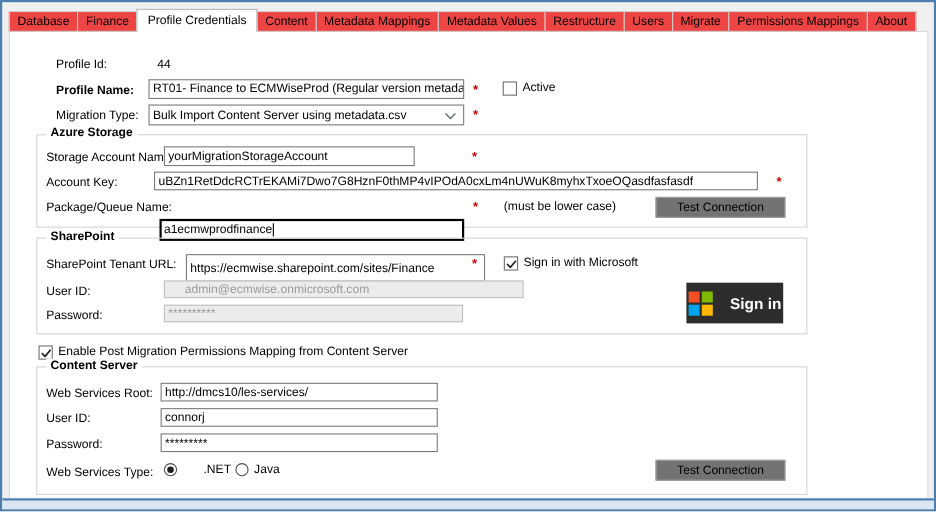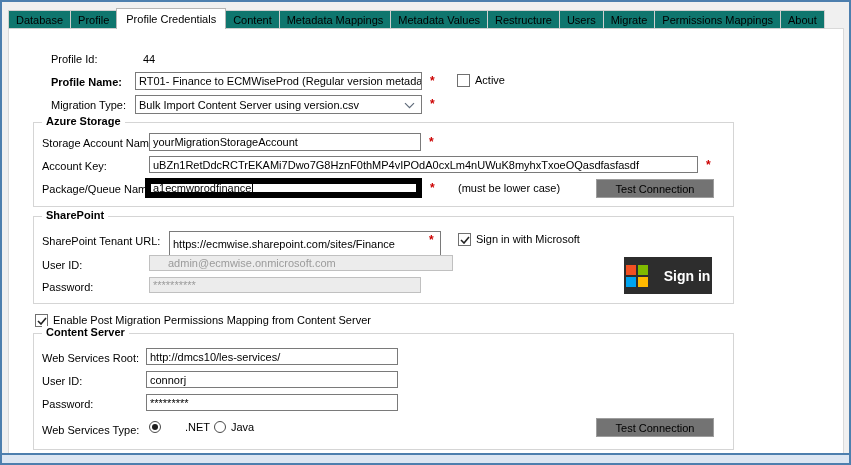--- a/index.html
+++ b/index.html
@@ -8,21 +8,21 @@
 
   .window{
     position:relative; width:851px; height:465px;
     border:2px solid #4d7fae; background:#f0f0f0; overflow:hidden;
   }
 
   
   .tabstrip{ position:absolute; left:6px; top:6px; height:21px; display:flex; align-items:flex-end; z-index:3; }
   .tab{
     height:19px; padding:0 7px; display:flex; align-items:center;
-    background:#0f766e; border:1px solid #cfcfcf; margin-left:-1px;
+    background:#ef4444; border:1px solid #cfcfcf; margin-left:-1px;
     white-space:nowrap; color:#000; cursor:default;
   }
   .tab:first-child{ margin-left:0; }
   .tab.active{
     height:21px; background:#ffffff; border-color:#b5b5b5; border-bottom:none;
     position:relative; z-index:4; padding:0 9px;
   }
 
   
   .page{
@@ -39,21 +39,21 @@
   .b{ font-weight:bold; }
   .req{ color:#cc0000; font-weight:bold; font-size:12px; }
 
   
   .textbox{
     position:absolute; background:#fff; border:1px solid #7a7a7a;
     padding:0 3px; display:flex; align-items:center; overflow:hidden;
     white-space:nowrap; font-size:11px;
   }
   .textbox.disabled{ background:#ececec; border-color:#c0c0c0; color:#9b9b9b; }
-  .textbox.focused{ border:6px solid #000000; padding:3px 2px; }
+  .textbox.focused{ border:2px solid #000000; padding:3px 2px;margin-top:21px; }
   .caret{ display:inline-block; width:1px; height:12px; background:#000; margin-left:1px; }
 
   .combo{
     position:absolute; background:#fff; border:1px solid #7a7a7a;
     display:flex; align-items:center; padding:0 3px; white-space:nowrap;
   }
   .combo .chev{ position:absolute; right:6px; top:50%; transform:translateY(-40%); }
 
   .btn{
     position:absolute; background:#737373; border:1px solid #9d9d9d;
@@ -94,21 +94,21 @@
   .ms-logo span{ display:block; }
   .signin-text{ font-size:14px; font-weight:bold; }
 </style>
 </head>
 <body>
 
 <div class="window">
 
   <div class="tabstrip">
     <div class="tab">Database</div>
-    <div class="tab">Profile</div>
+    <div class="tab">Finance</div>
     <div class="tab active">Profile Credentials</div>
     <div class="tab">Content</div>
     <div class="tab">Metadata Mappings</div>
     <div class="tab">Metadata Values</div>
     <div class="tab">Restructure</div>
     <div class="tab">Users</div>
     <div class="tab">Migrate</div>
     <div class="tab">Permissions Mappings</div>
     <div class="tab">About</div>
   </div>
@@ -128,38 +128,38 @@
       <span class="box">
         <svg class="check" width="10" height="8" viewBox="0 0 10 8">
             <polyline points="1,4 4,7 9,1" fill="none" stroke="#222" stroke-width="1.6"></polyline>
           </svg>
       </span>
       <span class="cb-label">Active</span>
     </div>
 
     <div class="lbl" style="left:42px; top:70px;">Migration Type:</div>
     <div class="combo" style="left:126px; top:66px; width:287px; height:19px;">
-      <span>Bulk Import Content Server using version.csv</span>
+      <span>Bulk Import Content Server using metadata.csv</span>
       <svg class="chev" width="11" height="7" viewBox="0 0 11 7">
           <polyline points="1,1 5.5,5.5 10,1" fill="none" stroke="#5f6b7a" stroke-width="1.2"></polyline>
         </svg>
     </div>
     <div class="lbl req" style="left:421px; top:68px;">*</div>
 
     <div class="group" style="left:24px; top:93px; width:701px; height:85px;">
       <span class="group-title">Azure Storage</span>
 
       <div class="lbl" style="left:8px; top:14px;">Storage Account Name:</div>
-      <div class="textbox" style="left:115px; top:10px; width:272px; height:18px;">
+      <div class="textbox" style="left:115px; top:10px; width:228px; height:18px;">
         <span>yourMigrationStorageAccount</span>
       </div>
       <div class="lbl req" style="left:395px; top:12px;">*</div>
 
       <div class="lbl" style="left:8px; top:37px;">Account Key:</div>
-      <div class="textbox" style="left:115px; top:33px; width:549px; height:17px;">
+      <div class="textbox" style="left:106px; top:33px; width:549px; height:17px;">
         <span>uBZn1RetDdcRCTrEKAMi7Dwo7G8HznF0thMP4vIPOdA0cxLm4nUWuK8myhxTxoeOQasdfasfasdf</span>
       </div>
       <div class="lbl req" style="left:672px; top:35px;">*</div>
 
       <div class="lbl" style="left:8px; top:60px;">Package/Queue Name:</div>
       <div class="textbox focused" style="left:111px; top:55px; width:277px; height:20px;">
         <span>a1ecmwprodfinance</span>
         <span class="caret"></span>
       </div>
       <div class="lbl req" style="left:396px; top:58px;">*</div>
@@ -179,21 +179,21 @@
       <div class="checkbox is-checked" style="left:424px; top:16px;">
         <span class="box">
           <svg class="check" width="10" height="8" viewBox="0 0 10 8">
               <polyline points="1,4 4,7 9,1" fill="none" stroke="#222" stroke-width="1.6"></polyline>
             </svg>
         </span>
         <span class="cb-label">Sign in with Microsoft</span>
       </div>
 
       <div class="lbl" style="left:8px; top:42px;">User ID:</div>
-      <div class="textbox disabled" style="left:115px; top:38px; width:304px; height:16px;padding-left:18px;">
+      <div class="textbox disabled" style="left:115px; top:38px; width:327px; height:16px;padding-left:18px;">
         <span>admin@ecmwise.onmicrosoft.com</span>
       </div>
 
       <div class="lbl" style="left:8px; top:64px;">Password:</div>
       <div class="textbox disabled" style="left:115px; top:60px; width:272px; height:16px;">
         <span>**********</span>
       </div>
 
       <div class="signin-btn" style="left:590px; top:40px; width:88px; height:37px;">
         <span class="ms-logo">

